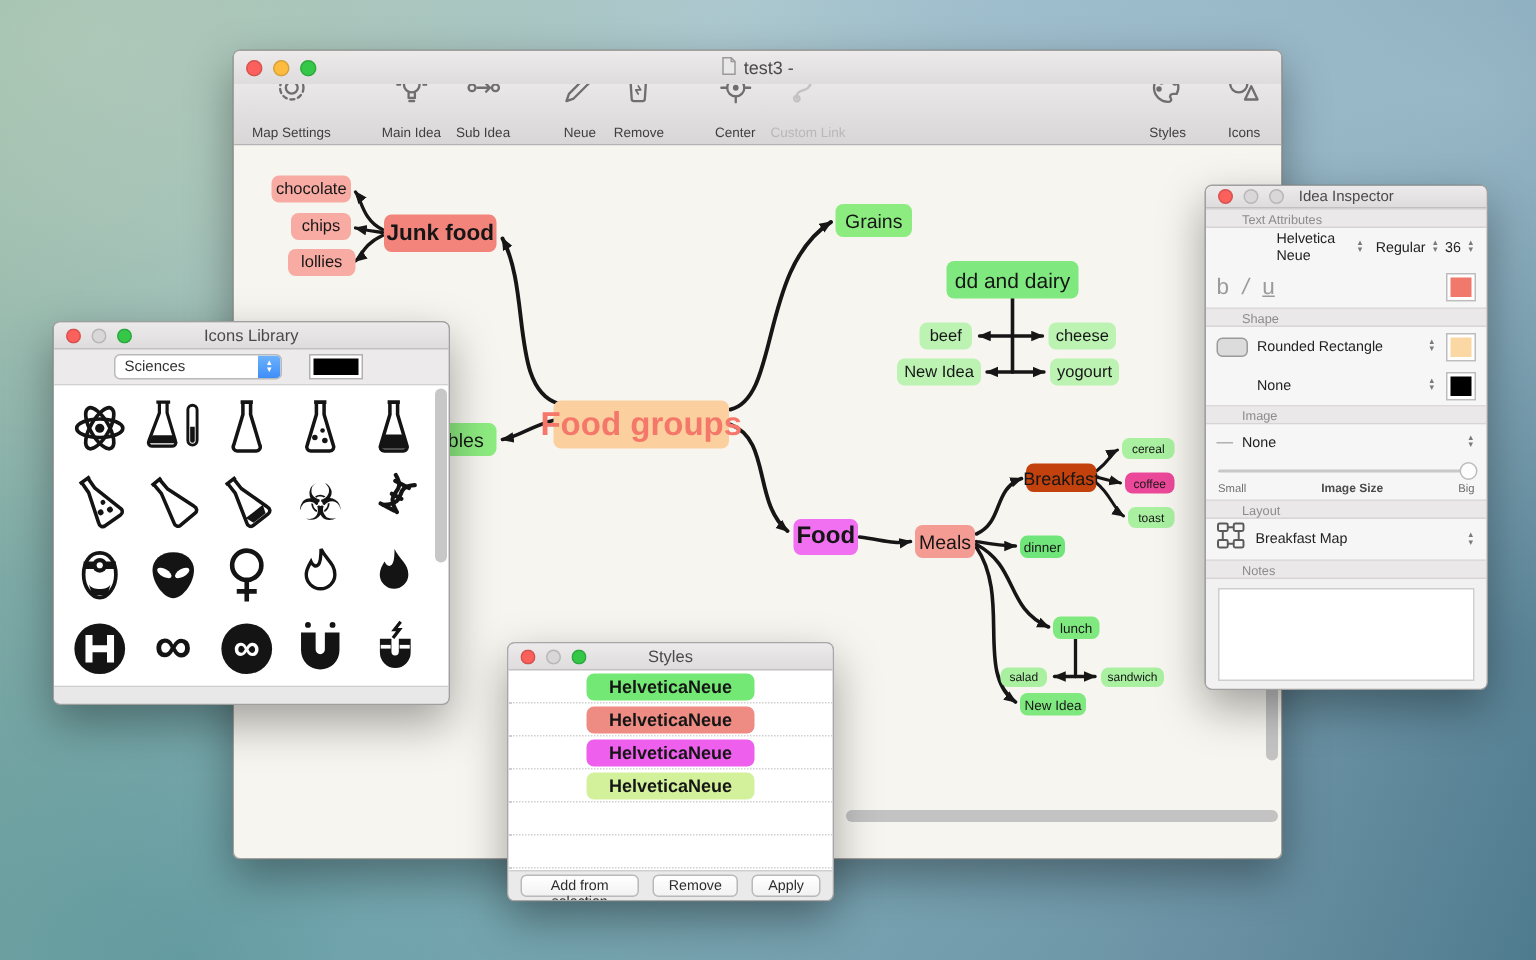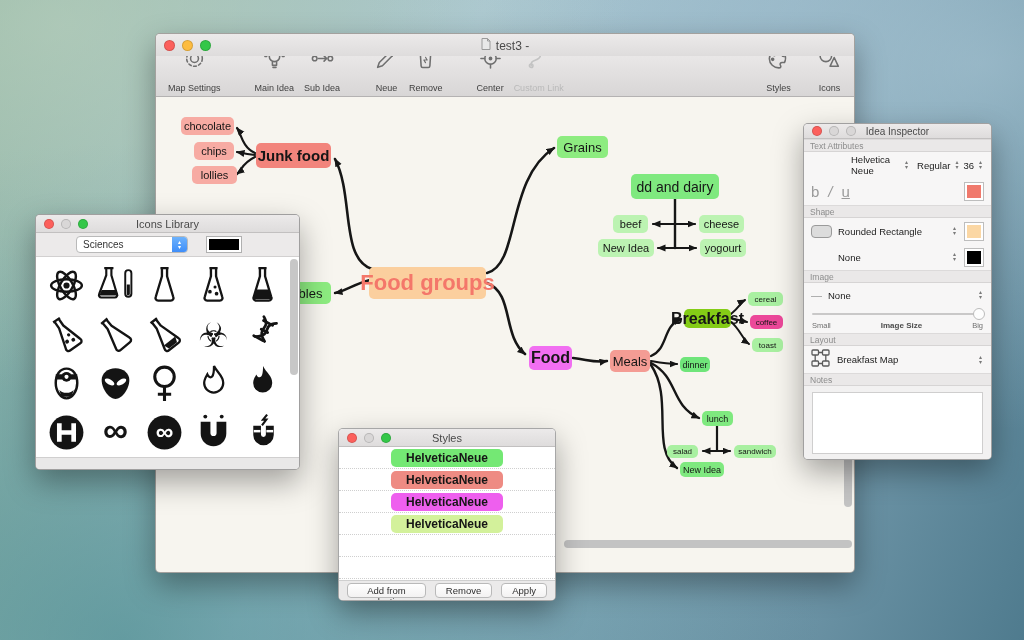--- a/index.html
+++ b/index.html
@@ -18,21 +18,21 @@
   .window{ position:absolute; background:#fff; border:1px solid rgba(60,60,60,.45);
     border-radius:5px; box-shadow:0 12px 30px rgba(0,0,0,.35); overflow:hidden; }
 
   .titlebar{ position:relative; display:flex; align-items:center; justify-content:center;
     background:linear-gradient(#eceaea,#dedcdc); border-bottom:1px solid #c2c0c0; }
   .traffic{ position:absolute; left:8px; top:0; bottom:0; display:flex; align-items:center; gap:7px; }
   .dot{ width:11px; height:11px; border-radius:50%; border:1px solid rgba(0,0,0,.15); }
   .dot.sm{ width:10px; height:10px; }
   .dot.red{ background:#fc605c; } .dot.yellow{ background:#fdbc40; }
   .dot.green{ background:#34c748; } .dot.gray{ background:#d9d7d7; }
-  .win-title{ font-size:12px; color:#4a4a4a; display:flex; align-items:flex-end; gap:5px; }
+  .win-title{ font-size:12px; color:#4a4a4a; display:flex; align-items:center; gap:5px; }
 
   
   .main-window{ left:155px; top:33px; width:700px; height:540px; background:#f7f5ef; }
   .main-window .titlebar{ height:22px; border-bottom:none; }
   .toolbar{ display:flex; align-items:flex-end; height:41px; padding:0 12px 3px 12px;
     background:linear-gradient(#e9e7e7,#d8d6d6); border-bottom:1px solid #b4b2b2; }
   .tb-group{ display:flex; gap:10px; margin-right:34px; }
   .tb-group.right{ margin-left:auto; margin-right:0; gap:26px; }
   .tb-item{ display:flex; flex-direction:column; align-items:center; gap:1px; cursor:default; }
   .tb-item .tb-icon{ height:24px; display:flex; align-items:center; justify-content:center; }
@@ -88,21 +88,21 @@
     display:flex; align-items:center; padding:0 8px; gap:9px; }
   .sbtn{ background:linear-gradient(#ffffff,#f3f2f2); border:1px solid #b9b9b9; border-radius:4px;
     font-size:9.5px; color:#2d2d2d; padding:1px 10px; height:15px; font-family:inherit; }
   .sbtn.wide{ padding:1px 16px; }
 
   
   .inspector-window{ left:803px; top:123px; width:189px; height:337px; background:#f4f3f3; }
   .inspector-window .titlebar{ height:15px; }
   .inspector-window .win-title{ font-size:10px; }
   .insp-header{ height:13px; background:#eae8e8; border-top:1px solid #dcdada; border-bottom:1px solid #d6d4d4;
-    font-size:8.5px; color:#8c8c8c; display:flex; align-items:center; padding:0 6px; }
+    font-size:8.5px; color:#8c8c8c; display:flex; align-items:center; padding:0 24px; }
   .insp-row{ display:flex; align-items:center; padding:0 7px; background:#f7f6f6; }
   .stepper{ display:inline-flex; flex-direction:column; align-items:center; justify-content:center;
     font-size:6px; line-height:5px; color:#7a7a7a; padding:0 2px; }
   .font-row{ height:26px; gap:3px; }
   .font-row .fname{ font-size:9.5px; color:#222;padding-left:40px; }
   .font-row .fstyle{ font-size:9.5px; color:#222; margin-left:4px; }
   .font-row .fsize{ font-size:9.5px; color:#222; margin-left:auto; }
   .biu-row{ height:27px; gap:9px; }
   .biu{ font-size:15px; color:#9a9a9a; }
   .biu.u{ text-decoration:underline; }
@@ -297,21 +297,21 @@
           <div class="mnode" style="left: 95px; top: 185px; width: 80px; height: 22px; font-size: 13px; background: rgb(141, 236, 128);">vegetables</div>
           <div class="mnode" style="left: 213px; top: 170px; width: 117px; height: 32px; font-size: 22px; background: rgb(251, 207, 158); color: rgb(244, 119, 106); font-weight: bold;">Food groups</div>
           <div class="mnode" style="left: 401px; top: 39px; width: 51px; height: 22px; font-size: 13px; background: rgb(141, 236, 128);">Grains</div>
           <div class="mnode" style="left: 475px; top: 77px; width: 88px; height: 25px; font-size: 14px; background: rgb(127, 233, 127);">dd and dairy</div>
           <div class="mnode" style="left: 457px; top: 118px; width: 35px; height: 18px; font-size: 11px; background: rgb(188, 243, 178);">beef</div>
           <div class="mnode" style="left: 543px; top: 118px; width: 45px; height: 18px; font-size: 11px; background: rgb(188, 243, 178);">cheese</div>
           <div class="mnode" style="left: 442px; top: 142px; width: 56px; height: 18px; font-size: 11px; background: rgb(188, 243, 178);">New Idea</div>
           <div class="mnode" style="left: 544px; top: 142px; width: 46px; height: 18px; font-size: 11px; background: rgb(188, 243, 178);">yogourt</div>
           <div class="mnode" style="left: 373px; top: 249px; width: 43px; height: 24px; font-size: 16px; background: rgb(241, 111, 241); font-weight: bold;">Food</div>
           <div class="mnode" style="left: 454px; top: 253px; width: 40px; height: 22px; font-size: 13px; background: rgb(244, 156, 148);">Meals</div>
-          <div class="mnode" style="left: 528px; top: 212px; width: 47px; height: 19px; font-size: 16px; background: #84cc16; font-weight: bold;">Breakfast</div>
+          <div class="mnode" style="left: 528px; top: 212px; width: 47px; height: 19px; font-size: 12px; background: #c2410c;">Breakfast</div>
           <div class="mnode" style="left: 592px; top: 195px; width: 35px; height: 14px; font-size: 8px; background: rgb(169, 240, 161);">cereal</div>
           <div class="mnode" style="left: 594px; top: 218px; width: 33px; height: 14px; font-size: 8px; background: #ec4899;">coffee</div>
           <div class="mnode" style="left: 596px; top: 241px; width: 31px; height: 14px; font-size: 8px; background: rgb(169, 240, 161);">toast</div>
           <div class="mnode" style="left: 524px; top: 260px; width: 30px; height: 15px; font-size: 9px; background: rgb(111, 229, 122);">dinner</div>
           <div class="mnode" style="left: 546px; top: 314px; width: 31px; height: 15px; font-size: 9px; background: rgb(127, 233, 127);">lunch</div>
           <div class="mnode" style="left: 511px; top: 348px; width: 31px; height: 13px; font-size: 8px; background: rgb(169, 240, 161);">salad</div>
           <div class="mnode" style="left: 578px; top: 348px; width: 42px; height: 13px; font-size: 8px; background: rgb(169, 240, 161);">sandwich</div>
           <div class="mnode" style="left: 524px; top: 365px; width: 44px; height: 15px; font-size: 9px; background: rgb(127, 233, 127);">New Idea</div>
         </div>
       <div class="hscroll" style="left:408px;width:288px;"></div>

